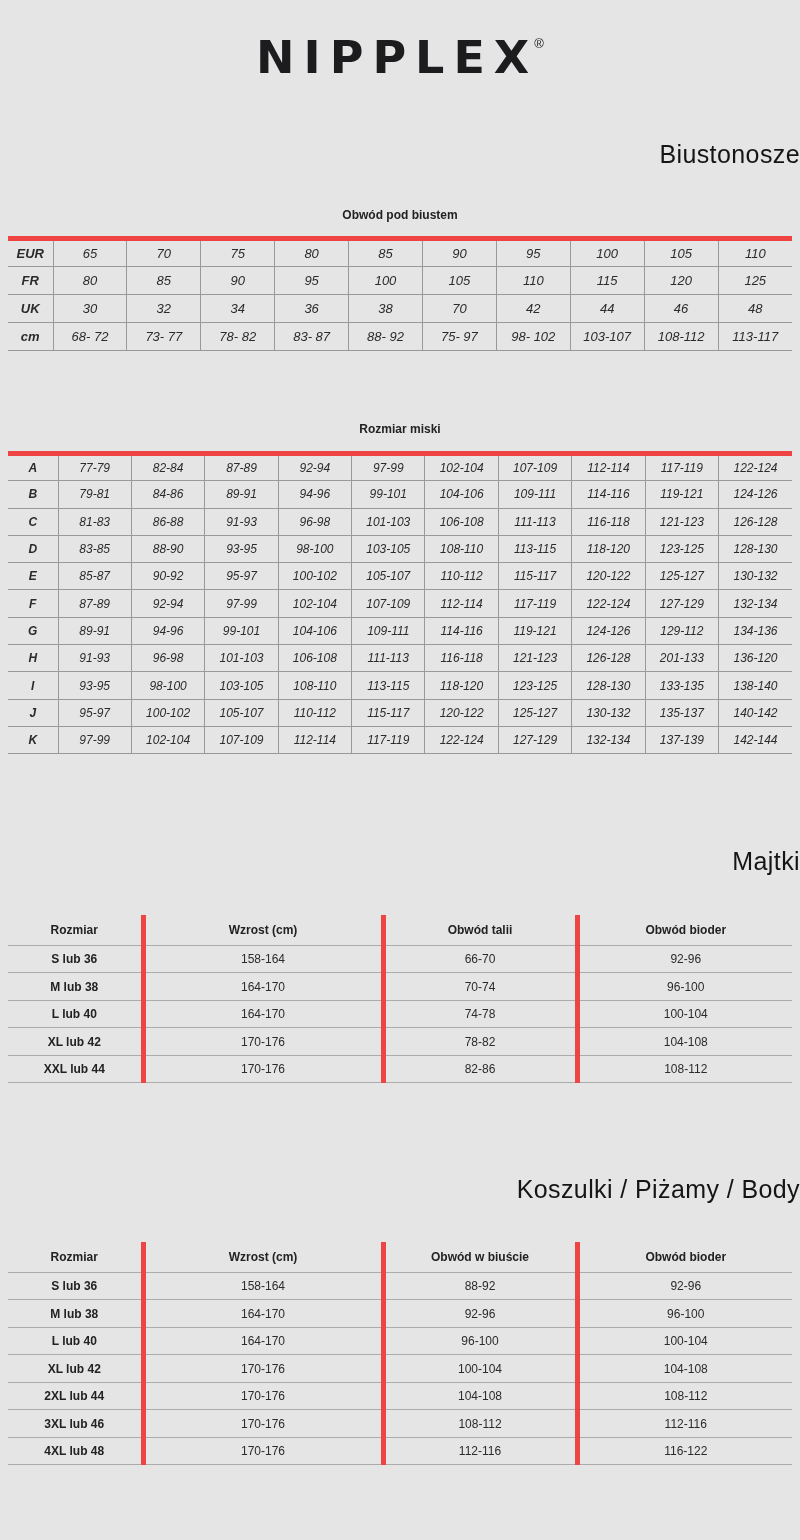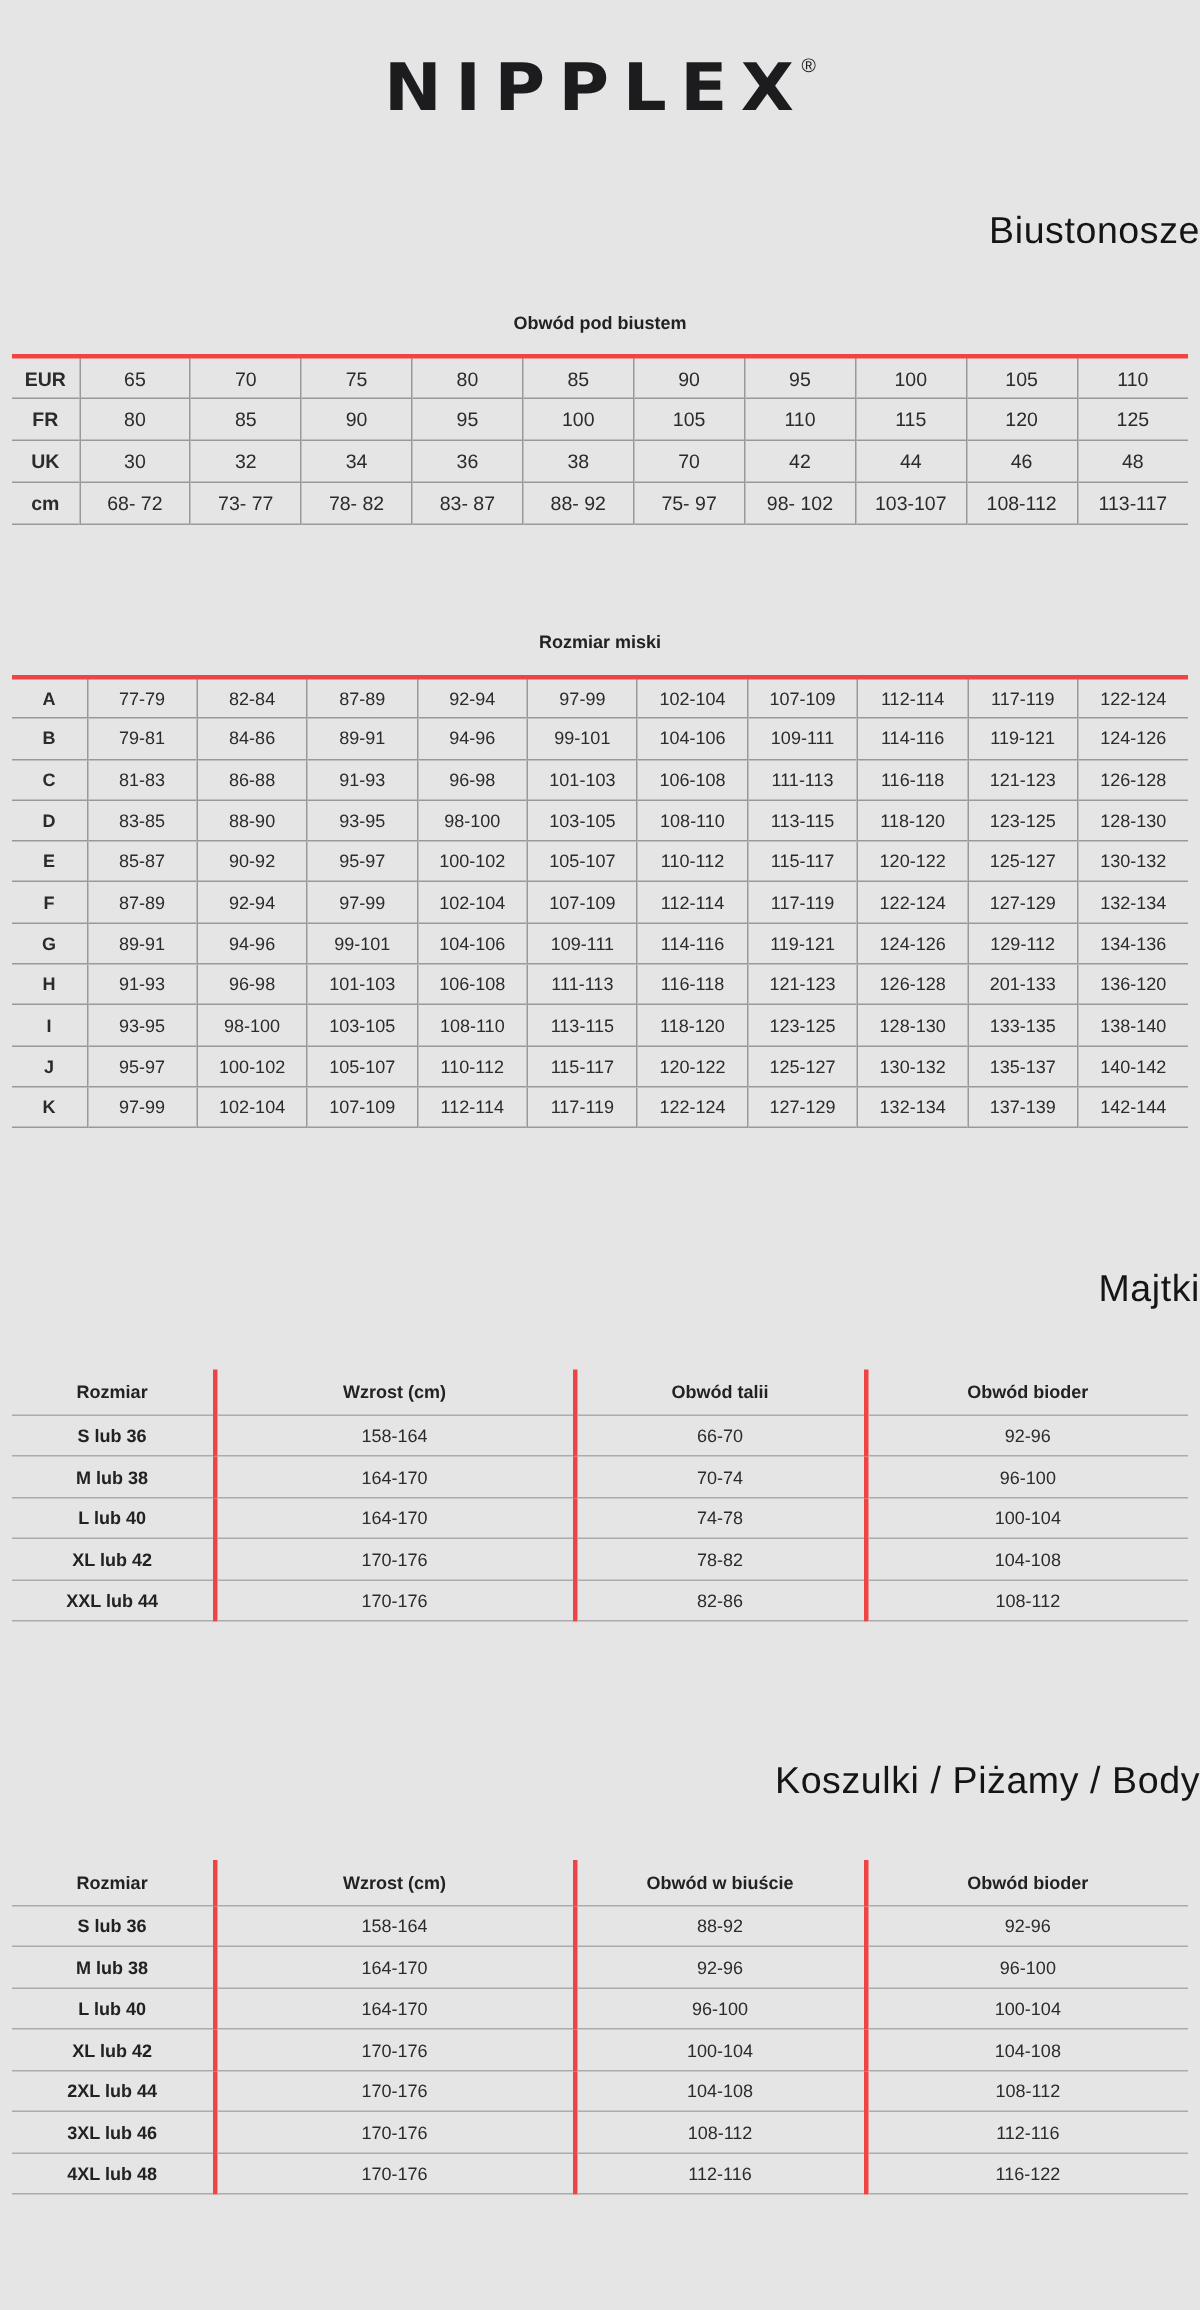--- a/index.html
+++ b/index.html
@@ -29,39 +29,39 @@
   .title-panties{margin-top:95px;margin-left:12px;}
   .title-shirts{margin-top:94px;}
   
   .sub-label{
     font-size:12px;font-weight:700;color:#222;text-align:center;line-height:16px;
   }
   .sub-underbust{margin-top:41px;}
   .sub-cup{margin-top:70px;}
   
   table{border-collapse:collapse;table-layout:fixed;}
-  .t-matrix{width:784px;margin:0 auto;border-top:3px solid #ef4444;}
+  .t-matrix{width:784px;margin:0 auto;border-top:5px solid #ef4444;font-style:italic;}
   .t-matrix tr{border-bottom:1px solid #999;}
   .t-matrix th,.t-matrix td{
     border-right:1px solid #999;text-align:center;vertical-align:middle;padding:0;
     white-space:nowrap;overflow:hidden;
   }
   .t-matrix th:first-child{border-left:none;}
   .t-matrix td:last-child{border-right:none;}
   .t-matrix th{font-weight:700;}
   .t-matrix td{font-weight:400;}
   .t1{margin-top:13px;font-size:13px;}
   .t1 tr{height:28px;}
   .t2{margin-top:14px;font-size:12px;}
   .t2 tr{height:27.3px;}
   
   .t-head{width:784px;margin:0 auto;font-size:12px;}
   .t-head tr{border-bottom:1px solid #ababab;}
   .t-head th,.t-head td{
-    border-right:3px solid #ef4444;text-align:center;vertical-align:middle;padding:0;
+    border-right:5px solid #ef4444;text-align:center;vertical-align:middle;padding:0;
     white-space:nowrap;overflow:hidden;
   }
   .t-head th:last-child,.t-head td:last-child{border-right:none;}
   .t-head thead tr{height:30px;}
   .t-head tbody tr{height:27.5px;}
   .t-head th{font-weight:700;color:#222;}
   .t-head td{font-weight:400;}
   .t3{margin-top:42px;}
   .t4{margin-top:41px;}
 </style>

